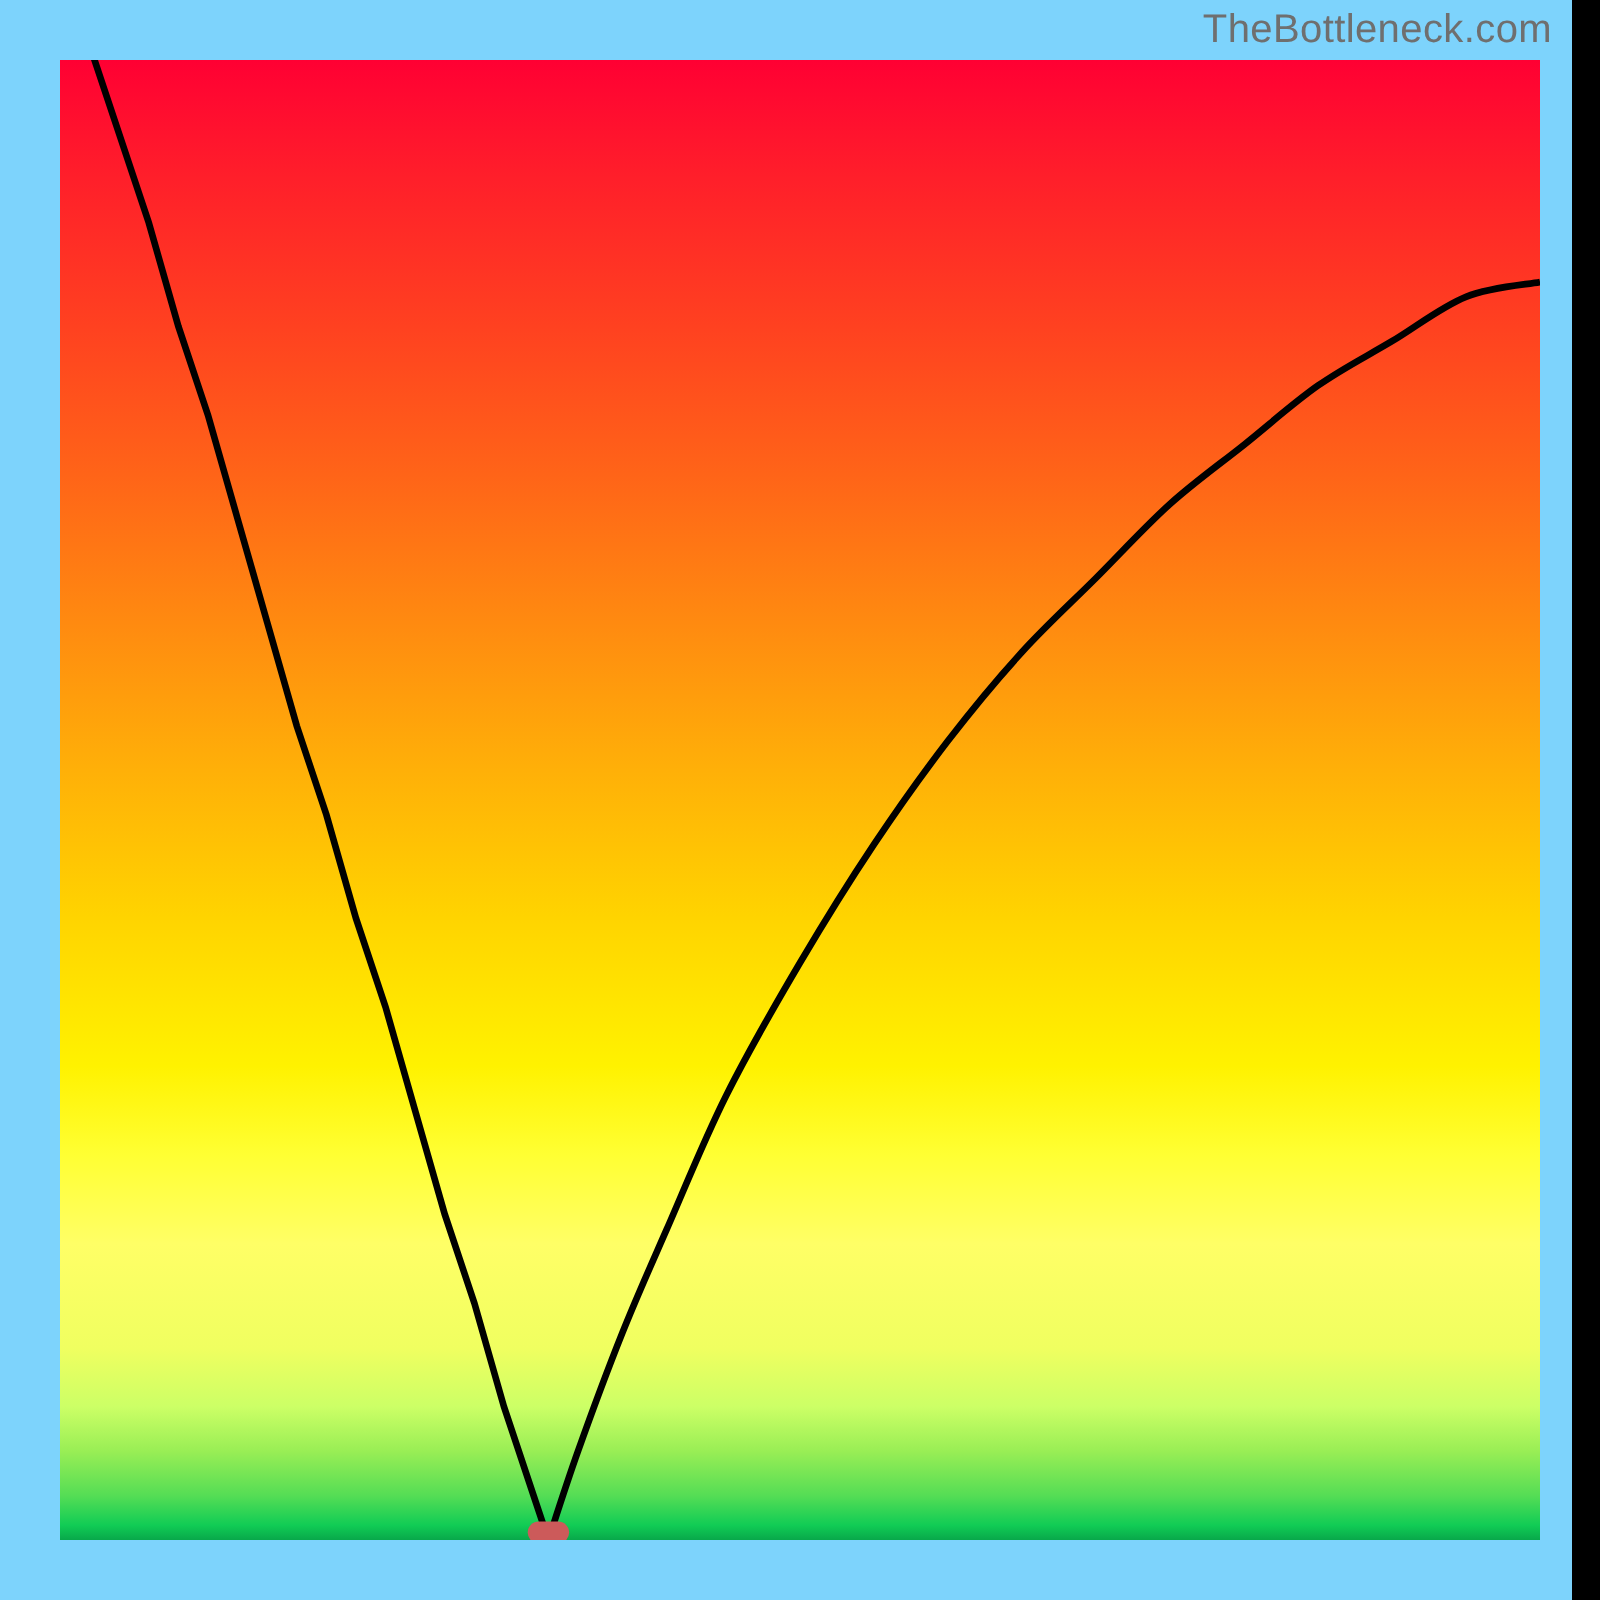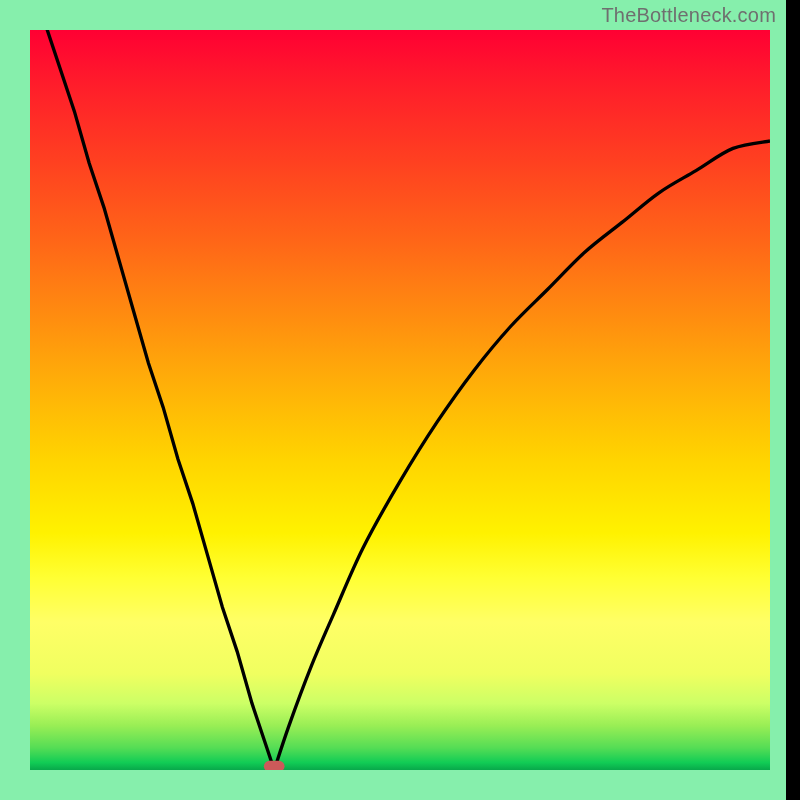--- a/index.html
+++ b/index.html
@@ -8,21 +8,21 @@
     width: 800px;
     height: 800px;
     overflow: hidden;
     background: #000000;
     font-family: Arial, Helvetica, sans-serif;
   }
   .frame {
     position: relative;
     width: 786px;
     height: 800px;
-    background: #86efac;
+    background: #7dd3fc;
   }
   .plot-area {
     position: absolute;
     left: 30px;
     top: 30px;
     width: 740px;
     height: 740px;
     
     background: linear-gradient(
       to bottom,

